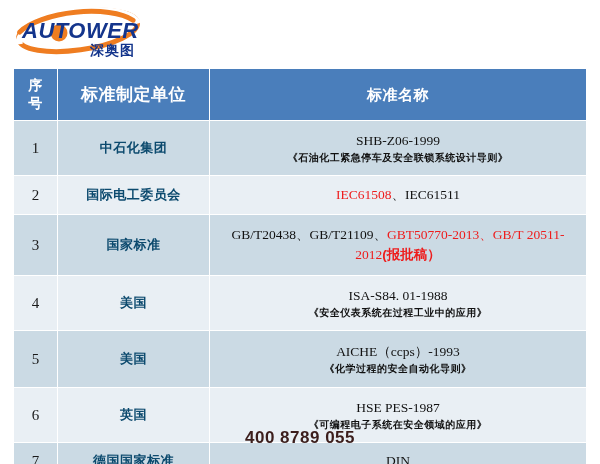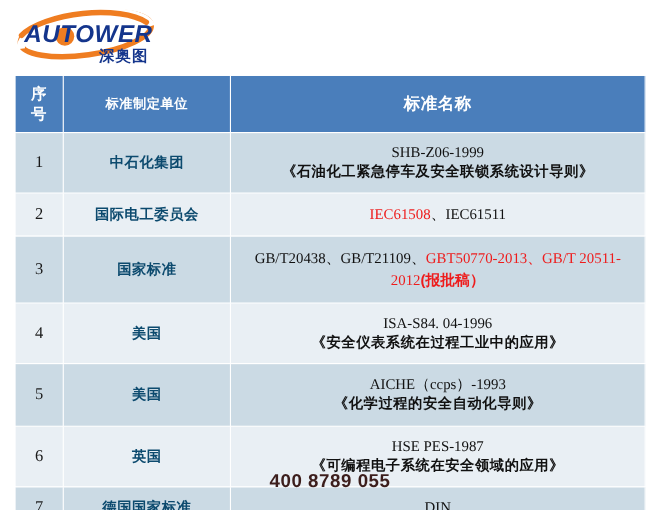--- a/index.html
+++ b/index.html
@@ -47,21 +47,21 @@
     text-align: center;
     vertical-align: middle;
   }
 
   
   .std-table thead th {
     background: #4a7ebb;
     color: #ffffff;
     font-family: "Liberation Sans", "DejaVu Sans", sans-serif;
     font-weight: bold;
-    font-size: 12px;
+    font-size: 17px;
     height: 51px;
     line-height: 1.15;
     letter-spacing: 0.5px;
   }
   .std-table thead th.h-num {
     font-size: 14px;
     line-height: 1.25;
     padding: 0 6px;
   }
   .std-table thead th.h-num .ch {
@@ -93,23 +93,23 @@
     font-size: 13.5px;
     color: #111111;
     line-height: 1.45;
     padding: 4px 8px !important;
   }
   .cell-name .line {
     display: block;
     white-space: normal;
   }
   .cell-name .cn {
-    font-family: Liberation Mono, monospace;
-    font-weight: bold;
-    font-size: 13px;
+    font-family: Liberation Serif, serif;
+    font-weight: bold;
+    font-size: 10px;
     letter-spacing: 0.5px;
   }
   .red {
     color: #ee1c1c;
     margin-top: 39px;
   }
   .red-b {
     color: #ee1c1c;
     font-family: "Liberation Sans", "DejaVu Sans", sans-serif;
     font-weight: bold;
@@ -198,21 +198,21 @@
       <td class="cell-org">国家标准</td>
       <td class="cell-name">
         <span class="line"><span>GB/T20438、GB/T21109、</span><span class="red">GBT50770-2013</span><span class="red">、</span><span class="red">GB/T 20511-2012</span><span class="red-b">(报批稿）</span></span>
       </td>
     </tr>
 
     <tr class="even r4">
       <td class="cell-num">4</td>
       <td class="cell-org">美国</td>
       <td class="cell-name">
-        <span class="line">ISA-S84. 04-1996</span>
+        <span class="line">ISA-S84. 01-1988</span>
         <span class="line cn">《安全仪表系统在过程工业中的应用》</span>
       </td>
     </tr>
 
     <tr class="odd r5">
       <td class="cell-num">5</td>
       <td class="cell-org">美国</td>
       <td class="cell-name">
         <span class="line">AICHE（ccps）-1993</span>
         <span class="line cn">《化学过程的安全自动化导则》</span>

